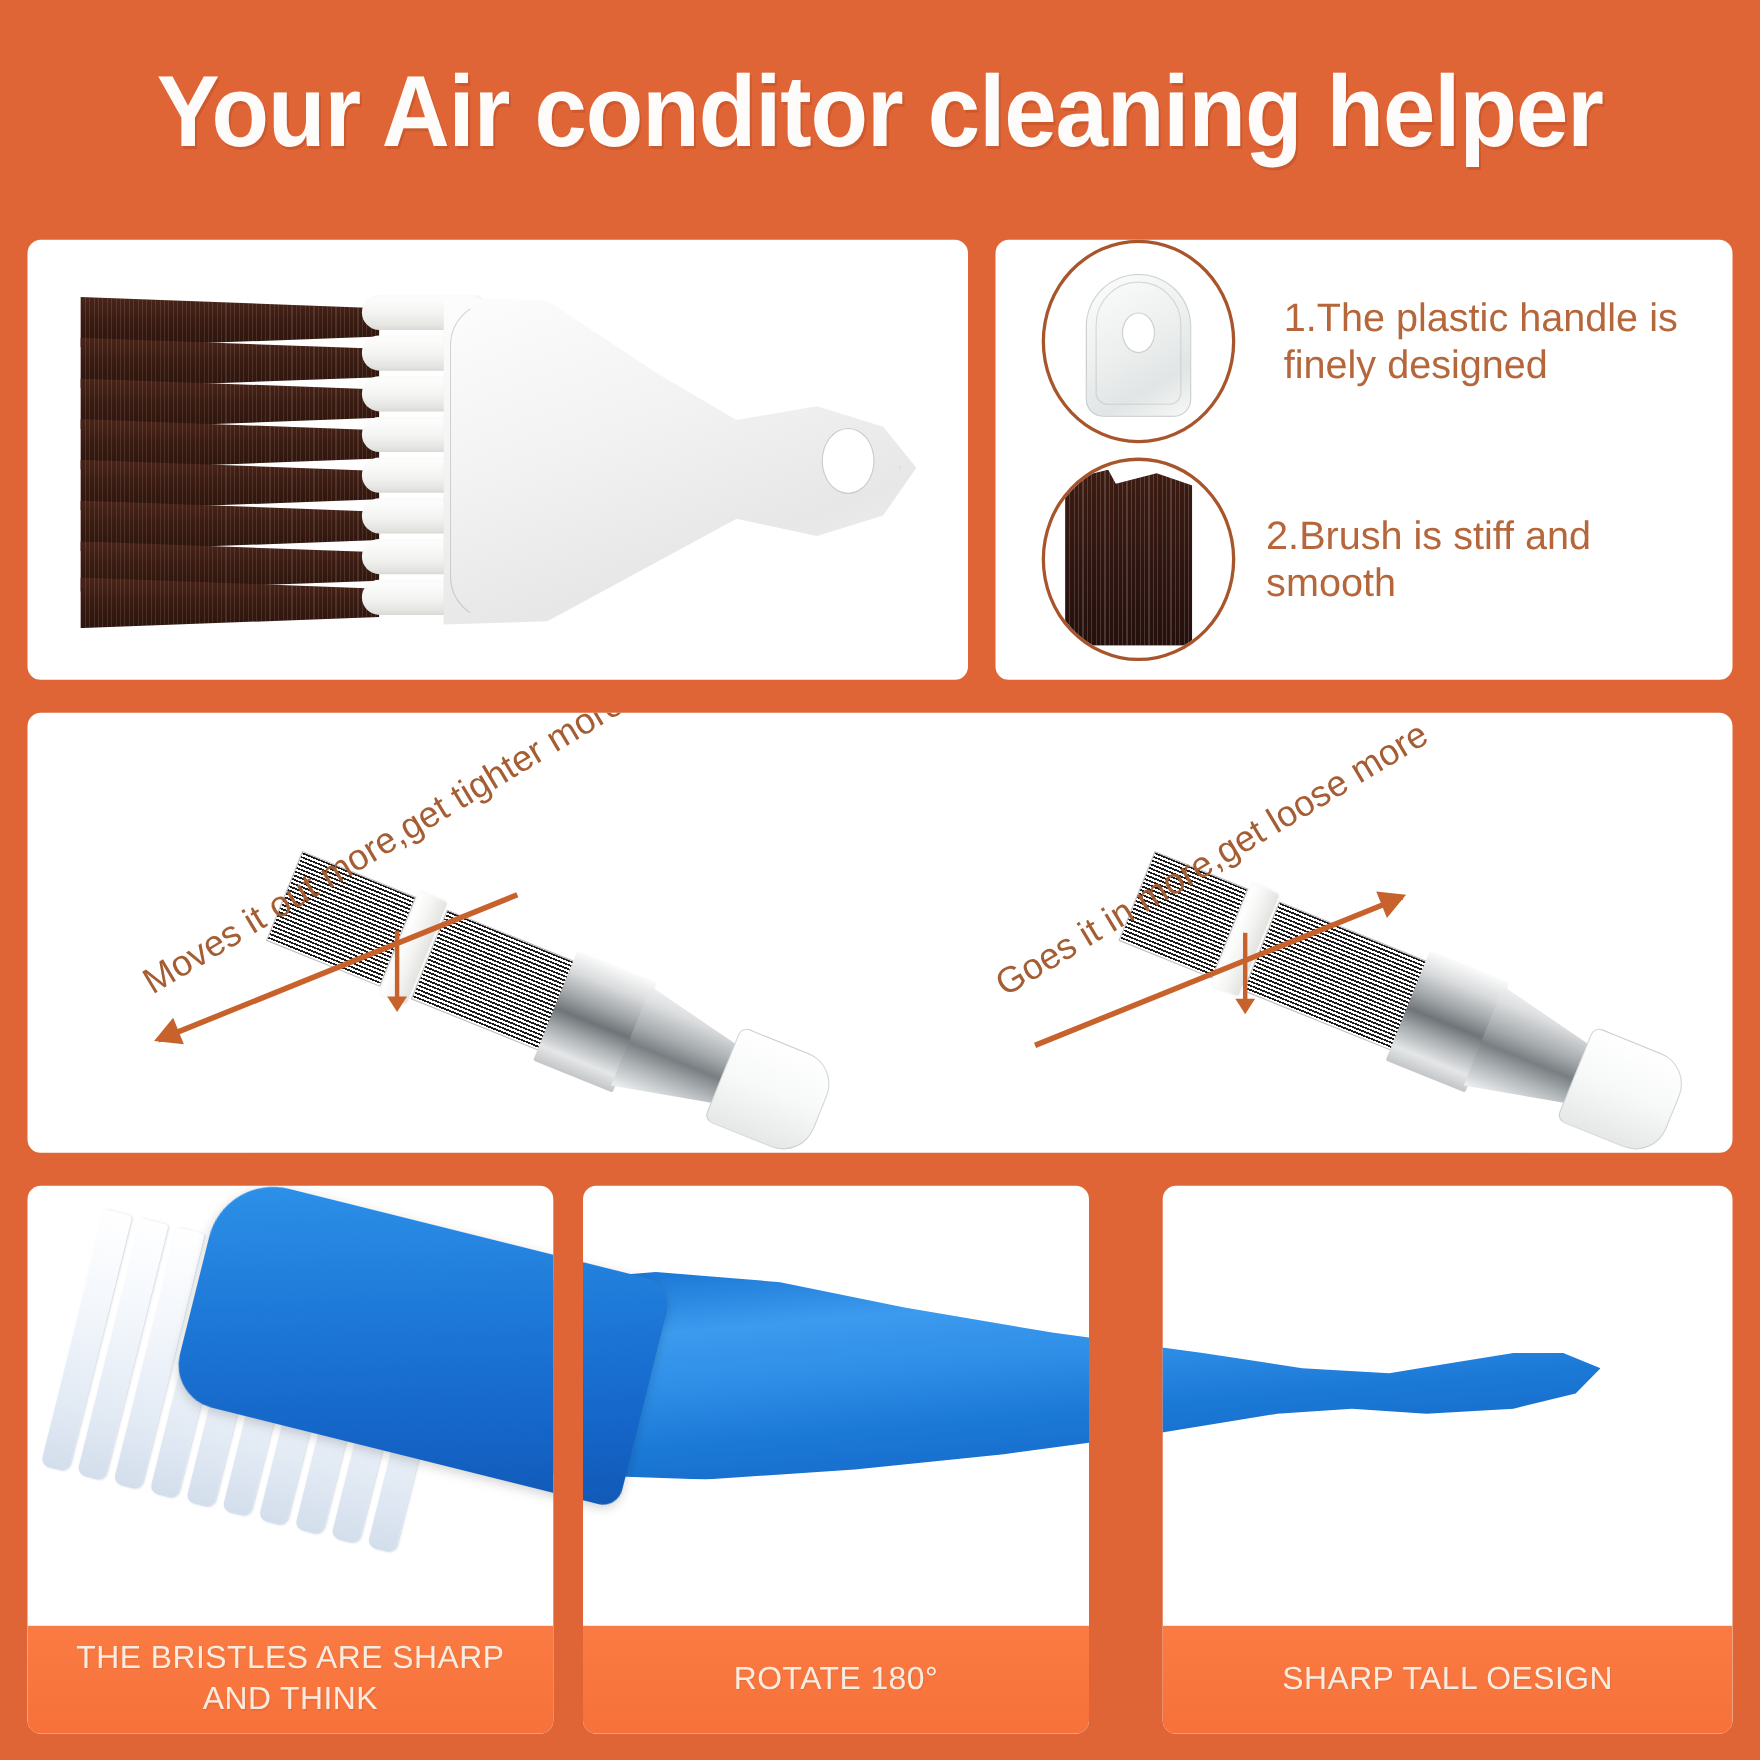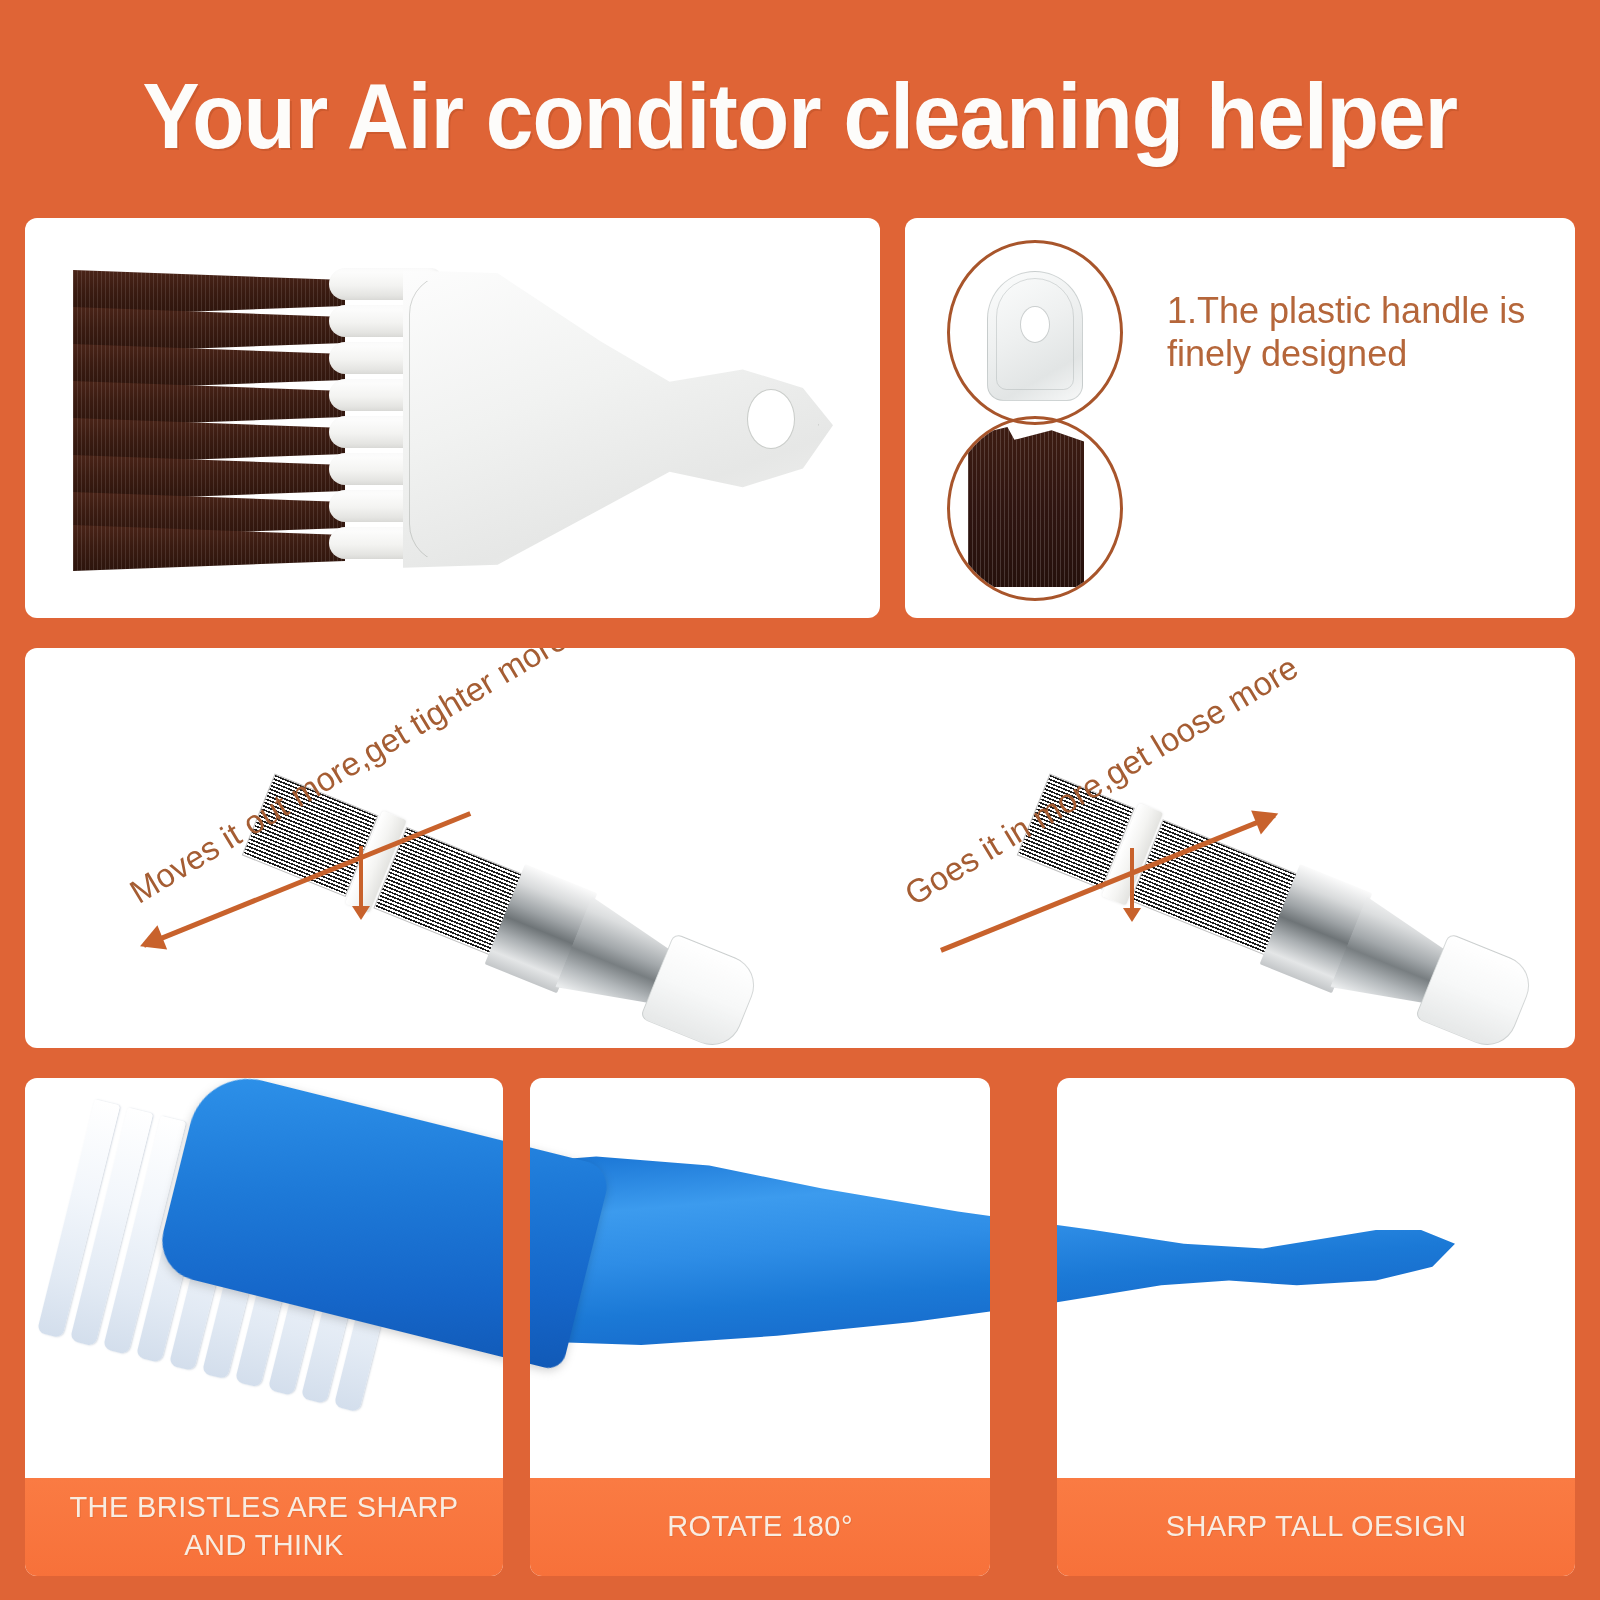--- a/index.html
+++ b/index.html
@@ -13,21 +13,21 @@
     position: relative;
     width: 1600px; height: 1600px;
     background: #DF6436;
   }
 
   
   .title-bar {
     position: absolute;
     left: 0; top: 0;
     width: 1600px; height: 205px;
-    display: flex; align-items: center; justify-content: center; margin-top: 14px;
+    display: flex; align-items: center; justify-content: center;
   }
   .title-text {
     font-family: "Liberation Sans Narrow", "Liberation Sans", sans-serif;
     font-size: 92px;
     font-weight: bold;
     color: #FDFCFA;
     letter-spacing: -1px;
     transform: scaleX(0.93);
     text-shadow: 2px 2px 0 rgba(150,60,25,0.25);
     white-space: nowrap;
@@ -112,21 +112,21 @@
     border: 1.5px solid rgba(150,155,150,0.5);
     border-radius: 50%;
   }
 
   
   #card-features { left: 905px; top: 218px; width: 670px; height: 400px; }
   .feature-row {
     position: absolute;
     display: flex; align-items: center; gap: 28px;
   }
-  #feature-row-0 { left: 42px; top: 22px; gap: 44px; }
+  #feature-row-0 { left: 42px; top: 0; gap: 44px; }
   #feature-row-1 { left: 42px; top: 198px; }
   .feature-oval {
     width: 176px; height: 185px;
     border: 3px solid #A8552B;
     border-radius: 50%;
     position: relative;
     flex: 0 0 auto;
     overflow: hidden;
   }
   
@@ -403,20 +403,21 @@
           <div class="mini-hole"></div>
         </div>
       </div>
       <div class="feature-text">1.The plastic handle is finely designed</div>
     </div>
 
     <div class="feature-row" id="feature-row-1">
       <div class="feature-oval">
         <div class="mini-bristles"></div>
       </div>
+      <div class="feature-text">2.Brush is stiff and smooth</div>
     </div>
 
   </div>
 
   <div class="card" id="card-tension">
 
     <div class="demo" id="demo-left">
       <div class="comb" id="comb-left">
         <div class="comb-teeth-a" style="left:0px;   width:112px;"></div>
         <div class="comb-slider" style="left:114px;"></div>

